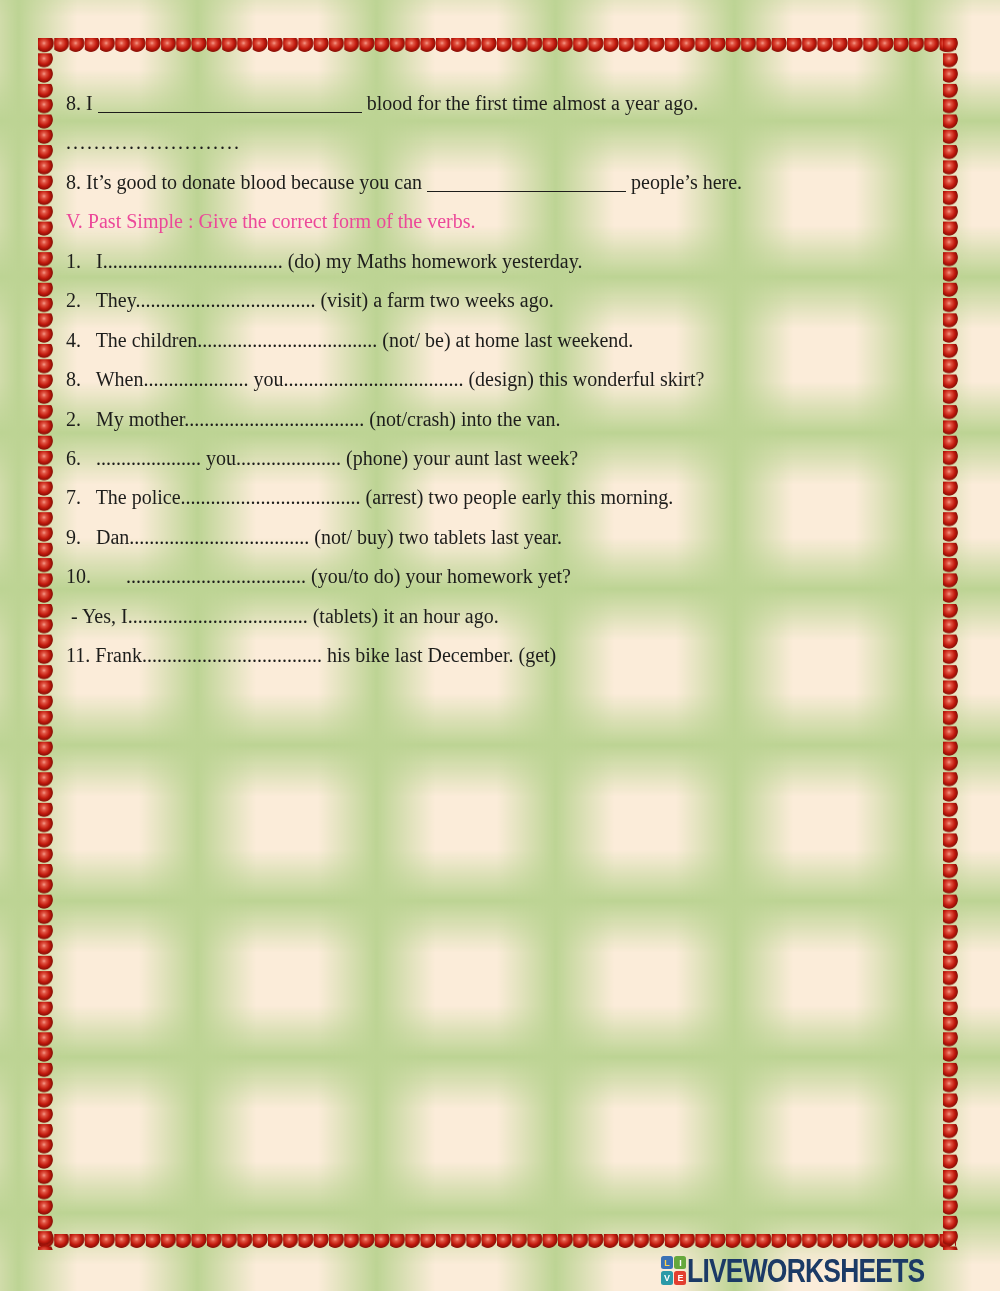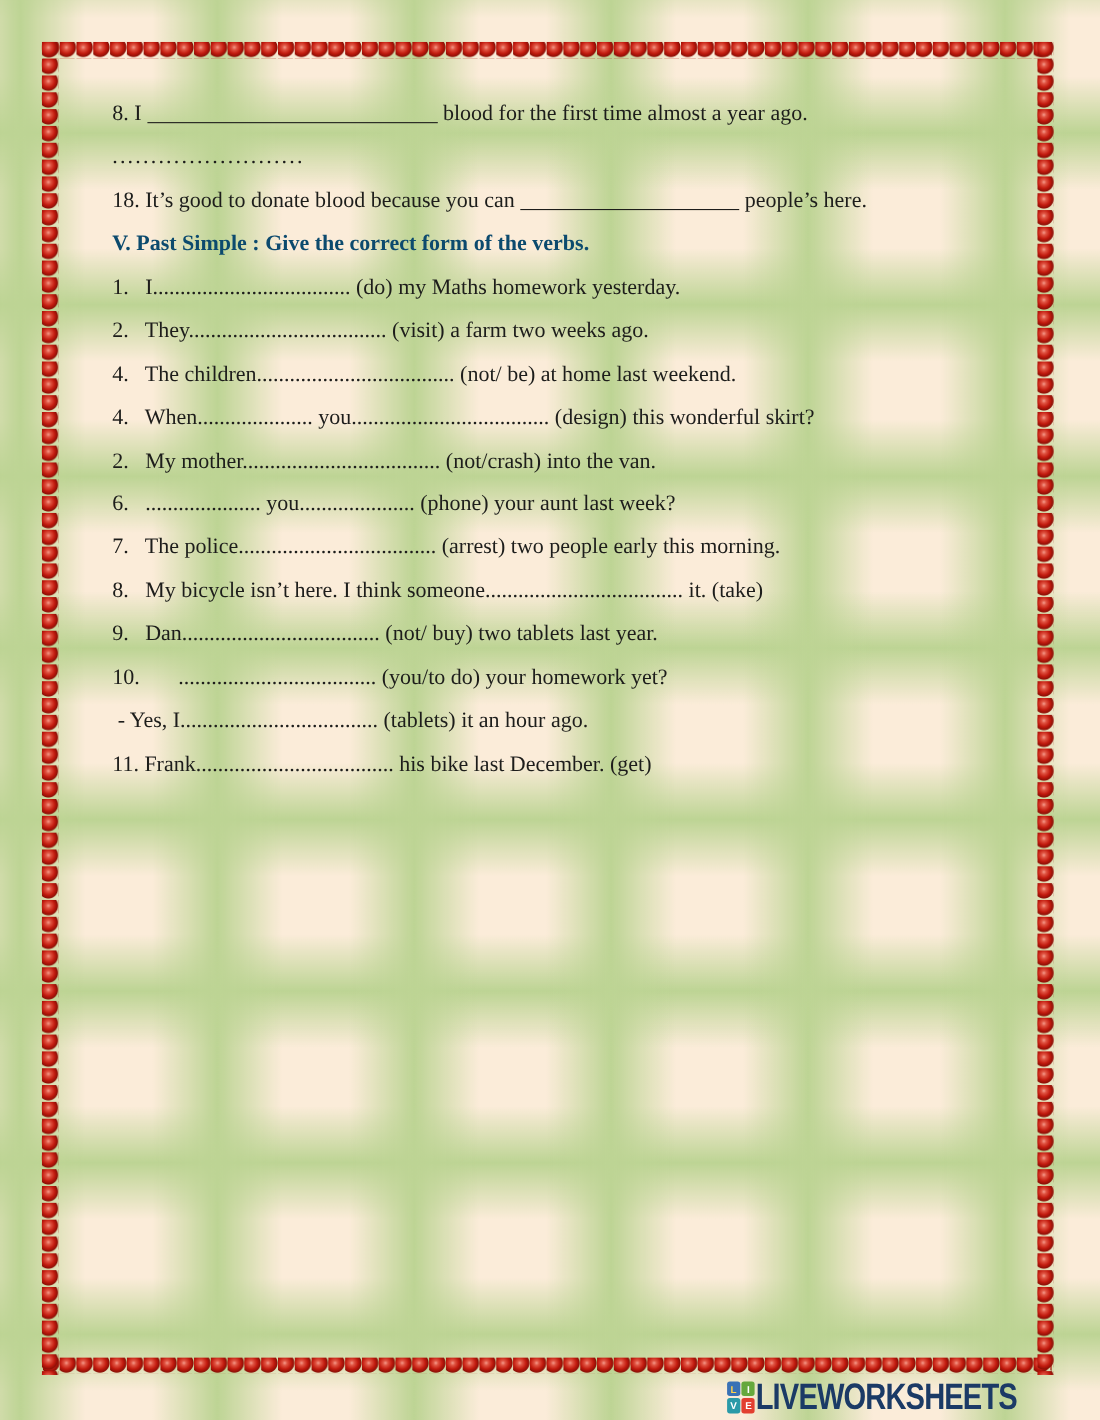--- a/index.html
+++ b/index.html
@@ -38,31 +38,30 @@
   .content {
     position: absolute;
     left: 66px; top: 84px; width: 874px;
     font-size: 20px;
     color: #1d1d1b;
   }
   .line {
     height: 39.45px;
     line-height: 39.45px;
     white-space: pre-wrap;
-    margin-left: 36px;
   }
   .line.justify {
     white-space: normal;
     text-align: justify;
     text-align-last: justify;
   }
   .line.dotline span { letter-spacing: 2px; }
   .line.heading {
-    color: #0c4a6e;
-    font-weight: bold;
+    color: #ec4899;
+    font-weight: normal;
   }
   .blank {
     display: inline-block;
     border-bottom: 1.7px solid #1d1d1b;
     height: 13px;
     transform: translateY(3px);
   }
   .blank.w1 { width: 264px; }
   .blank.w2 { width: 199px; }
 
@@ -112,32 +111,31 @@
 <div class="beads v left"></div>
 <div class="beads v right"></div>
 
 <div class="content">
 
   <div class="line"><span>8. I </span><span class="blank w1"></span><span> blood for the first time almost a year ago.</span></div>
 
 
   <div class="line dotline"><span>.........................</span></div>
 
-  <div class="line"><span>18. It’s good to donate blood because you can </span><span class="blank w2"></span><span> people’s here.</span></div>
+  <div class="line"><span>8. It’s good to donate blood because you can </span><span class="blank w2"></span><span> people’s here.</span></div>
 
   <div class="line heading">V. Past Simple : Give the correct form of the verbs.</div>
 
   <div class="line">1.   I.................................... (do) my Maths homework yesterday.</div>
   <div class="line">2.   They.................................... (visit) a farm two weeks ago.</div>
   <div class="line">4.   The children.................................... (not/ be) at home last weekend.</div>
-  <div class="line">4.   When..................... you.................................... (design) this wonderful skirt?</div>
+  <div class="line">8.   When..................... you.................................... (design) this wonderful skirt?</div>
   <div class="line">2.   My mother.................................... (not/crash) into the van.</div>
   <div class="line">6.   ..................... you..................... (phone) your aunt last week?</div>
   <div class="line">7.   The police.................................... (arrest) two people early this morning.</div>
-  <div class="line">8.   My bicycle isn’t here. I think someone.................................... it. (take)</div>
   <div class="line">9.   Dan.................................... (not/ buy) two tablets last year.</div>
   <div class="line">10.       .................................... (you/to do) your homework yet?</div>
   <div class="line"> - Yes, I.................................... (tablets) it an hour ago.</div>
   <div class="line">11. Frank.................................... his bike last December. (get)</div>
 
 </div>
 
 <div class="footer">
   <div class="logo-wrap">
     <div class="logo-grid">

